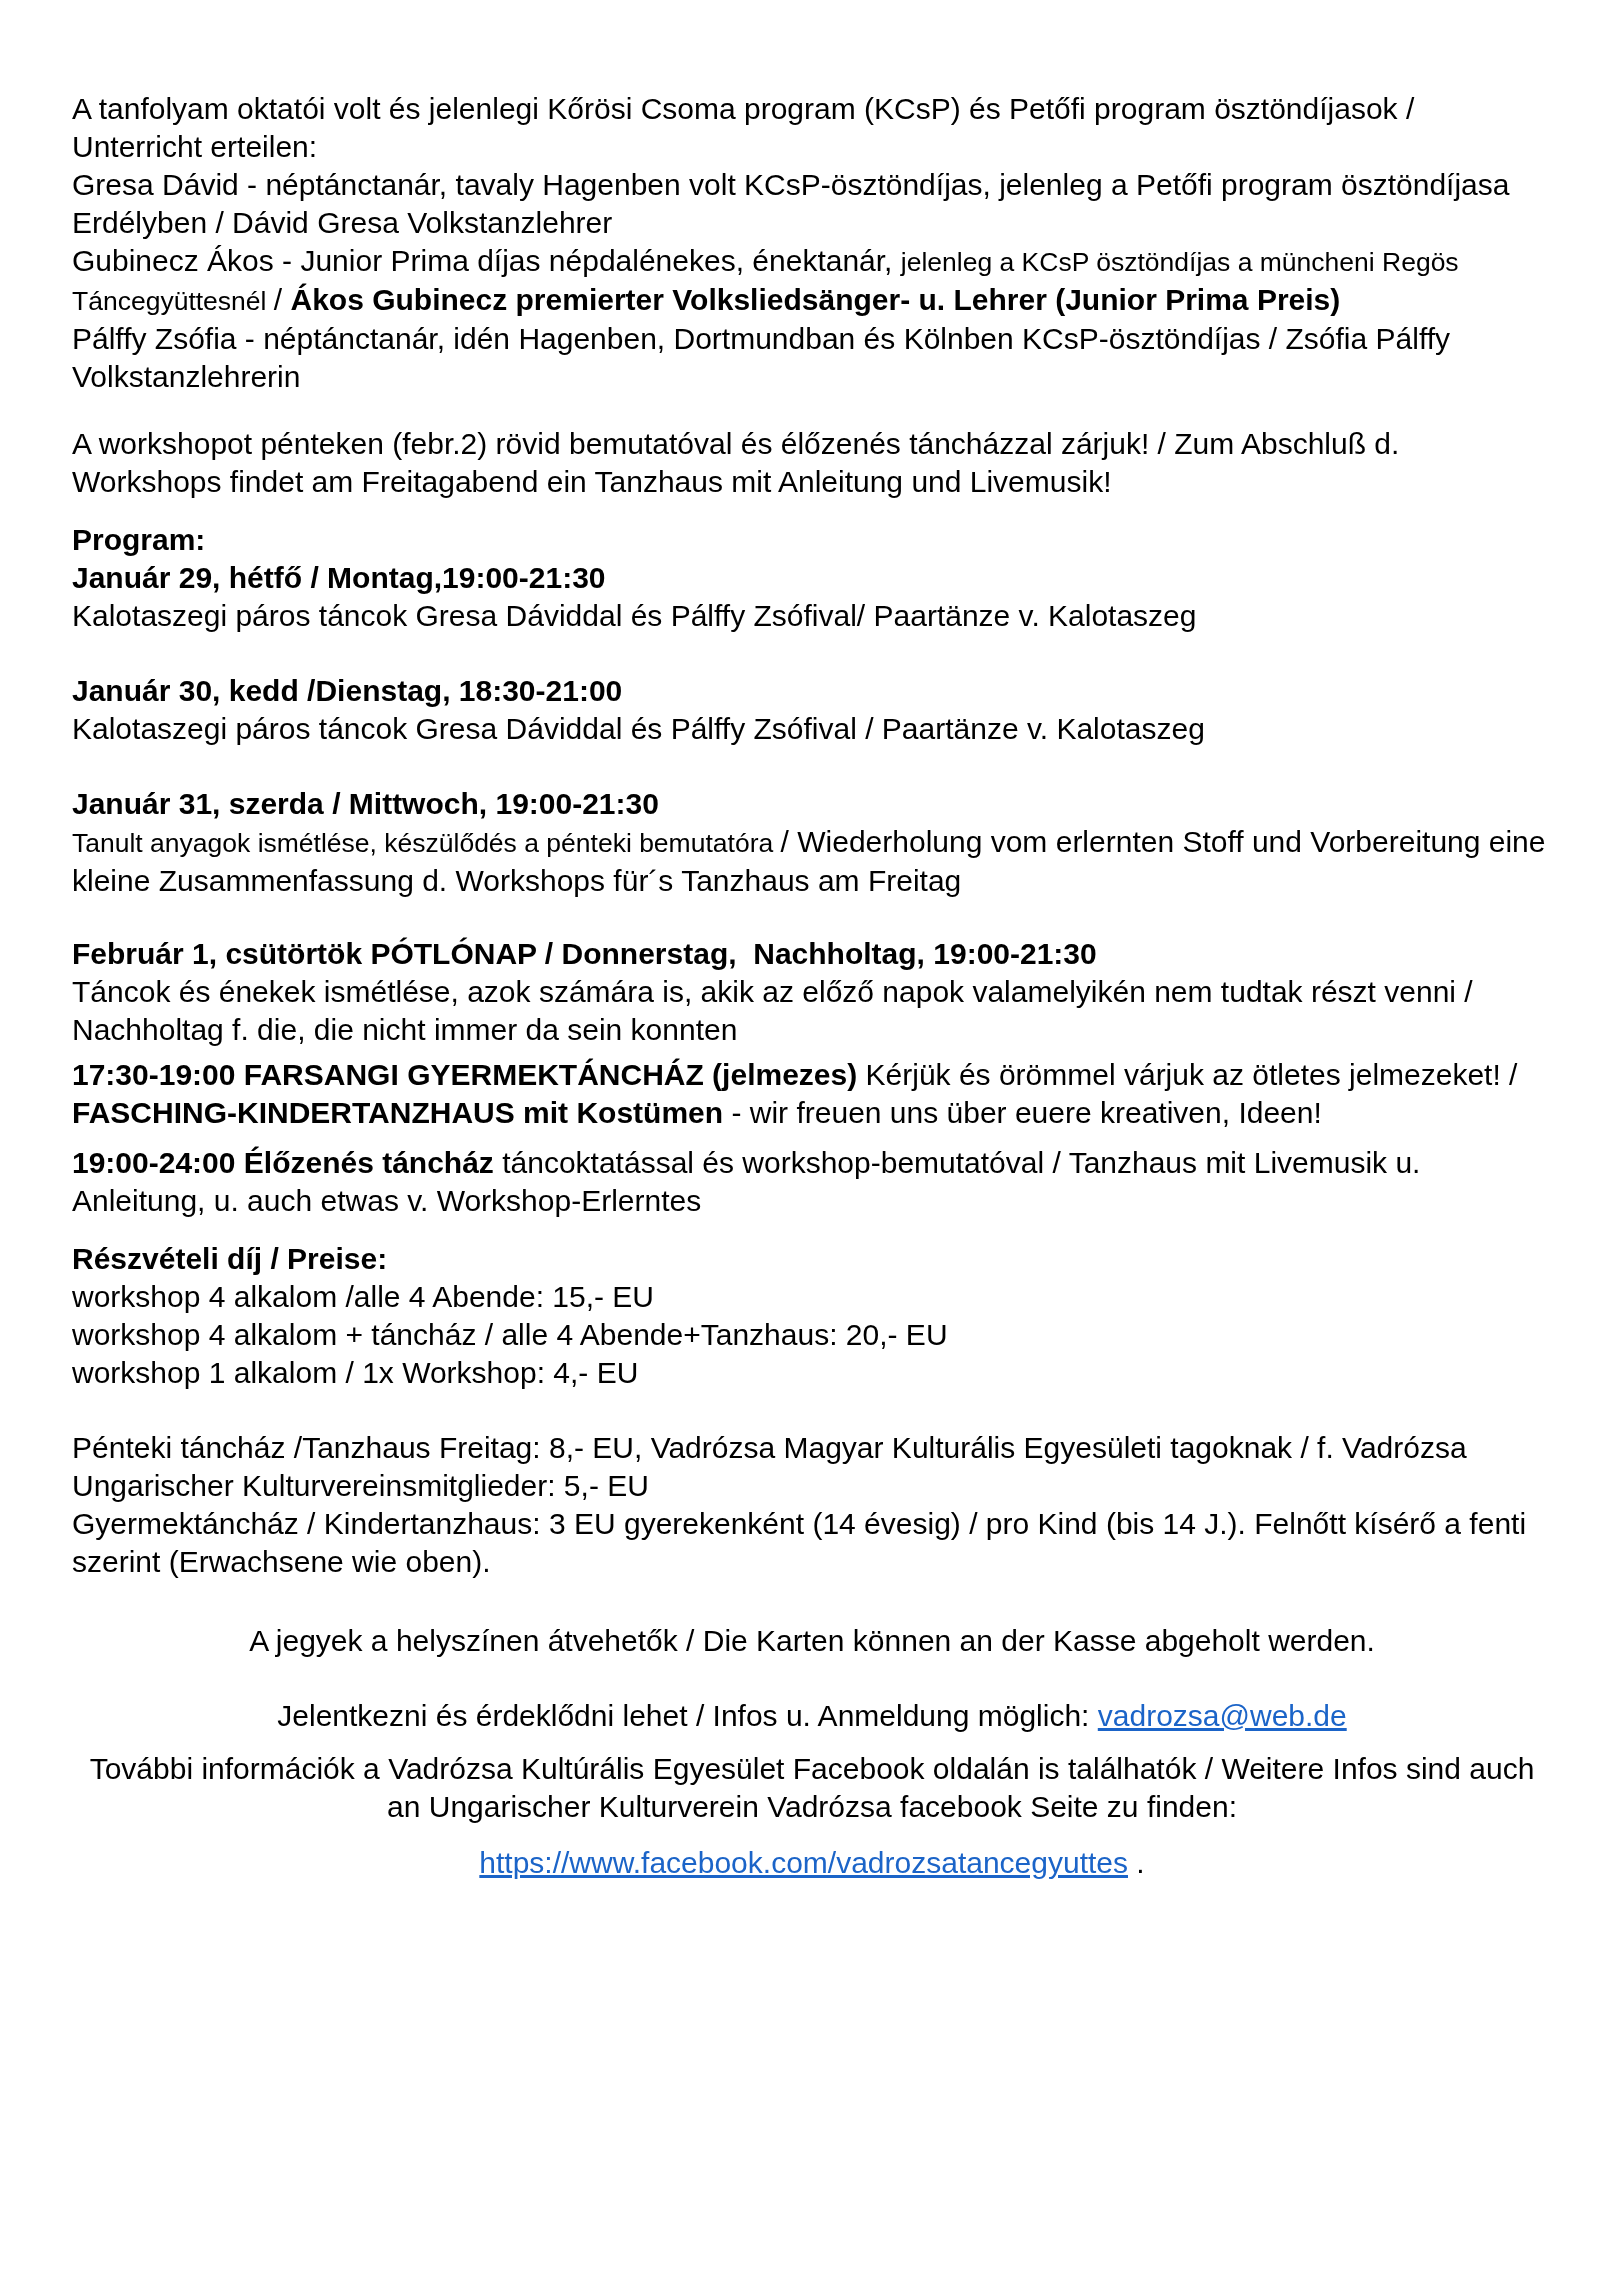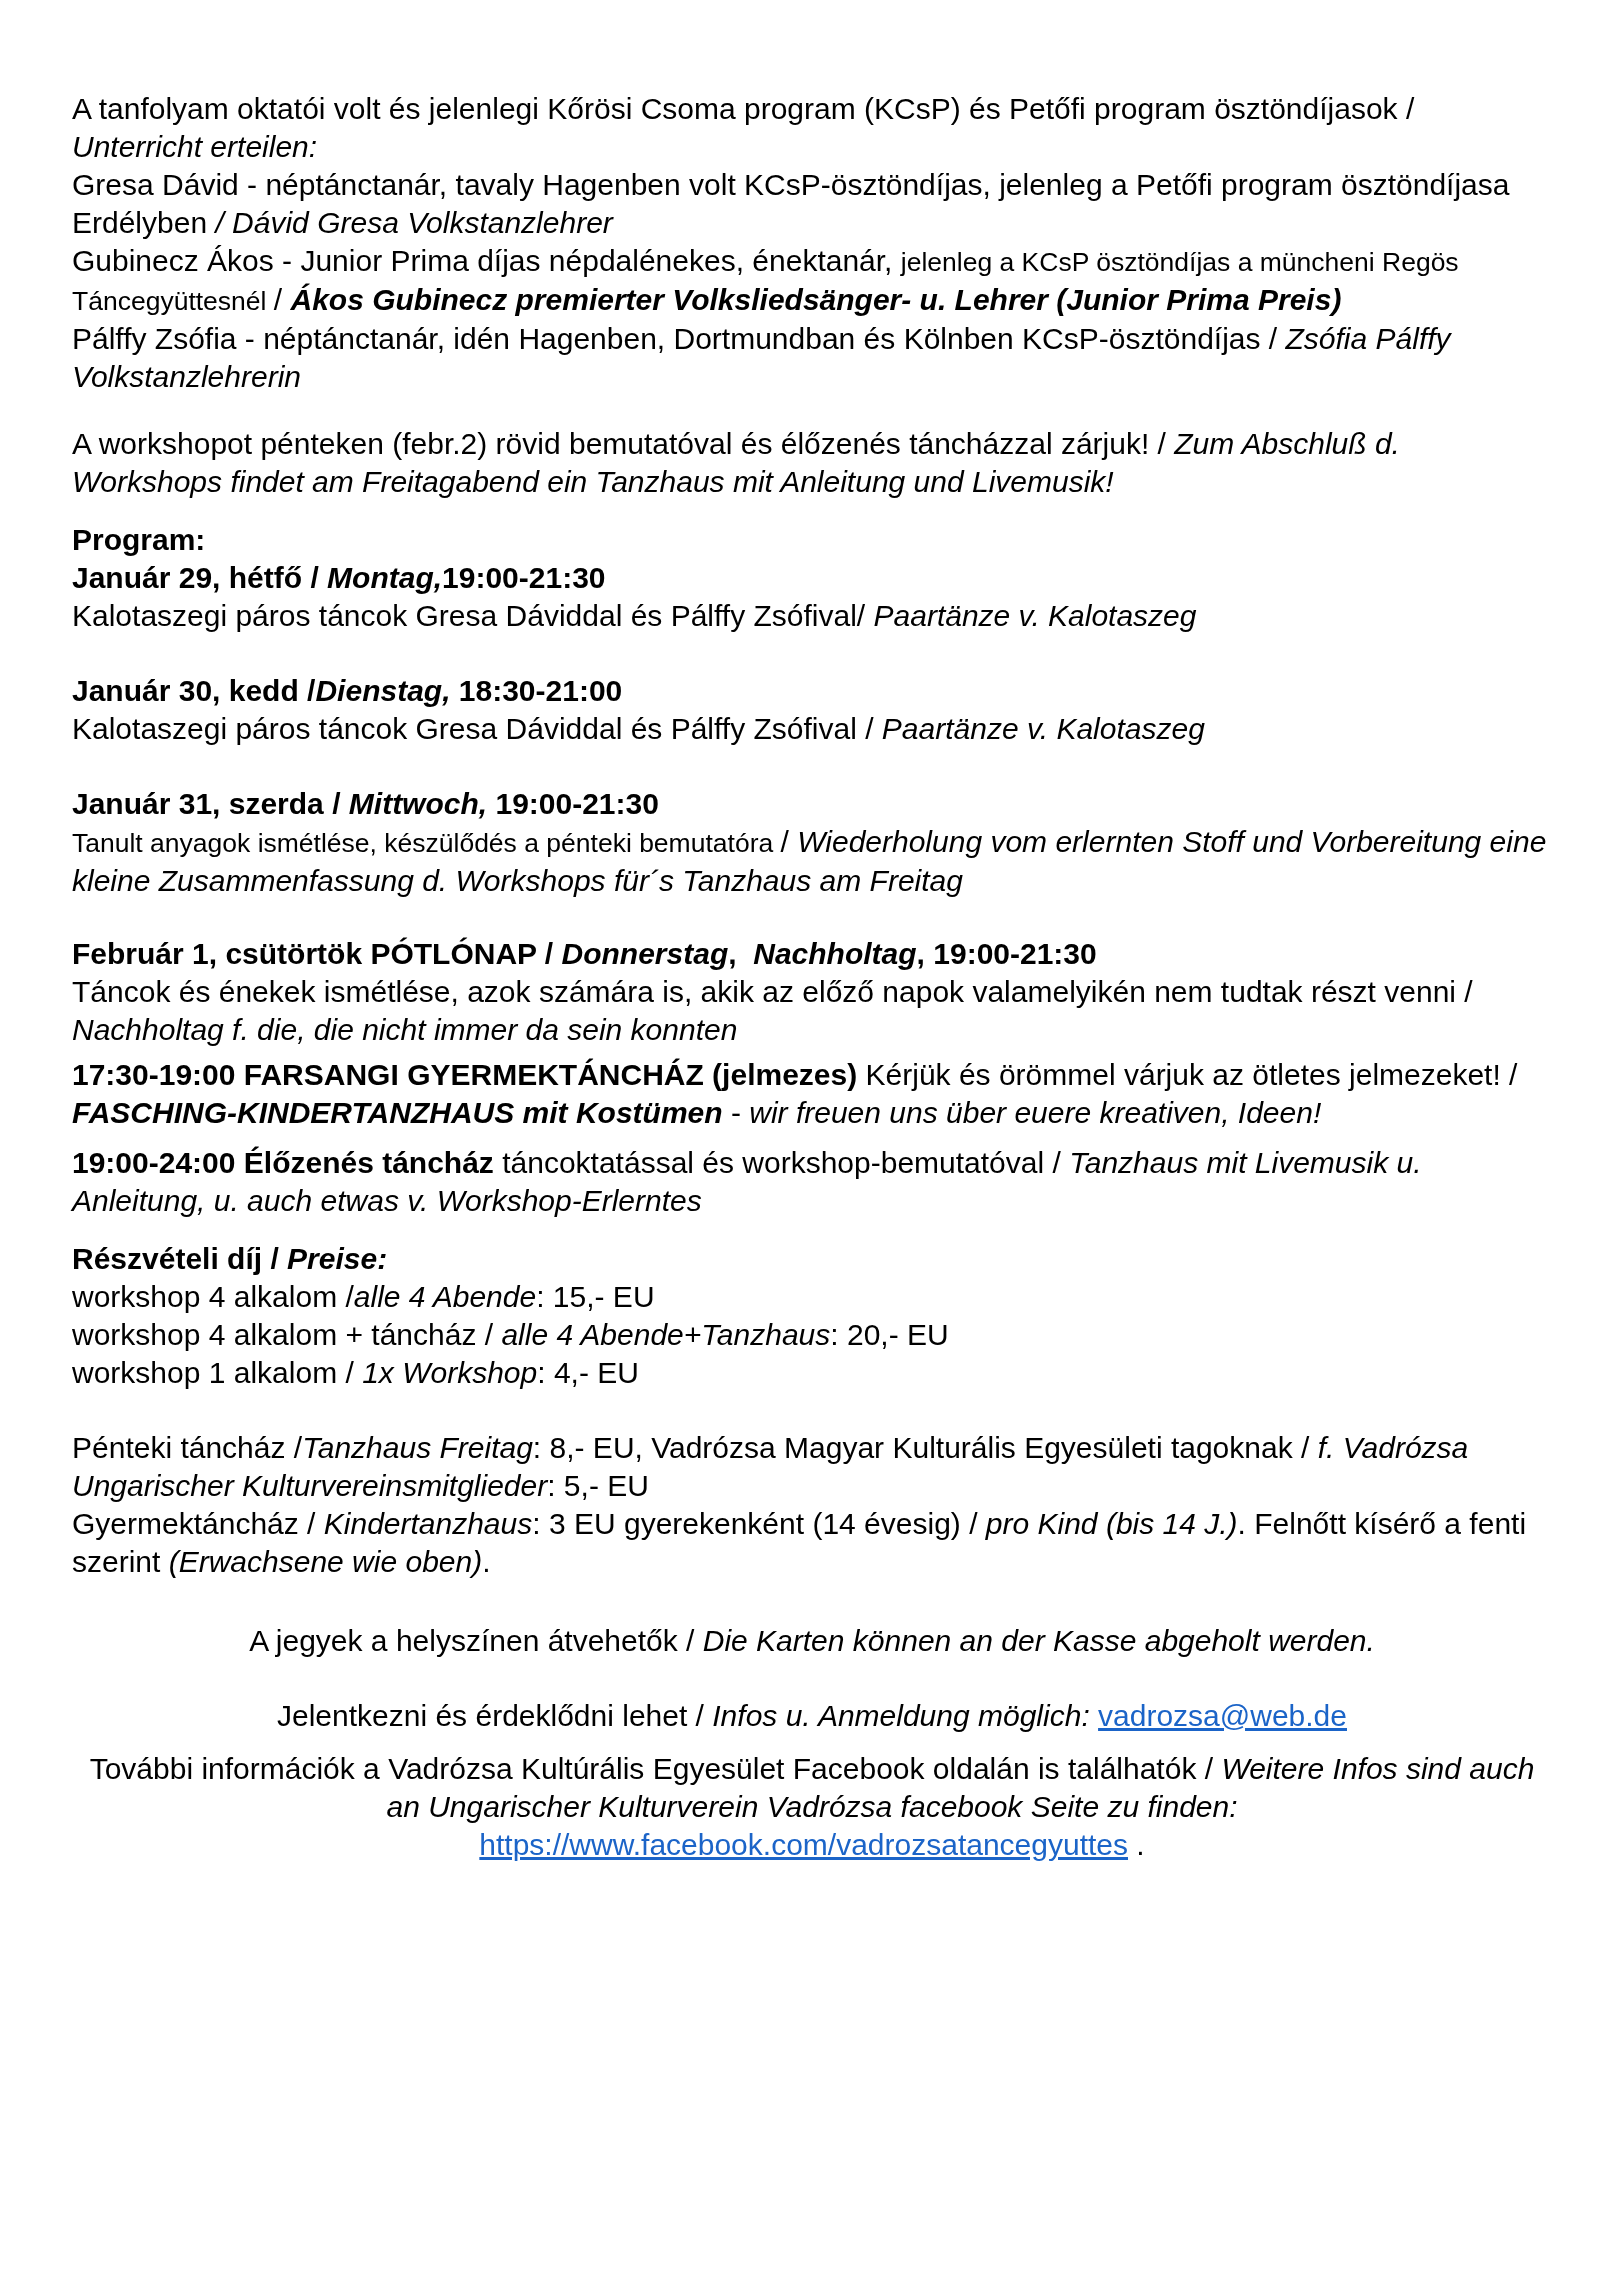--- a/index.html
+++ b/index.html
@@ -18,21 +18,21 @@
     font-size: 30px;
     line-height: 38px;
     padding: 90px 69px 0 72px;
     overflow: hidden;
   }
   .block { margin: 0; }
   .block.center { text-align: center; }
   .line { white-space: pre-wrap; }
   .run { }
   .run.b { font-weight: 700; }
-  .run.i { font-style: italic; }
+  .run.i { }
   .run.sm { font-size: 26.5px; }
   .run.link {
     color: var(--link-color, #1b64c8);
     text-decoration: underline;
   }
   a.run { cursor: pointer; text-align: right; }
 </style>
 </head>
 <body>
 
@@ -85,18 +85,18 @@
       </div>
       <div class="block center" style="margin-top: 41px;">
         <div class="line"><span class="run">A jegyek a helyszínen átvehetők / </span><span class="run i">Die Karten können an der Kasse abgeholt werden.</span></div>
       </div>
       <div class="block center" style="margin-top: 37px;">
         <div class="line"><span class="run">Jelentkezni és érdeklődni lehet / </span><span class="run i">Infos u. Anmeldung möglich: </span><a class="run link" href="#">vadrozsa@web.de</a></div>
       </div>
       <div class="block center" style="margin-top: 15.7px;">
         <div class="line"><span class="run">További információk a Vadrózsa Kultúrális Egyesület Facebook oldalán is találhatók / </span><span class="run i">Weitere Infos sind auch an Ungarischer Kulturverein Vadrózsa facebook Seite zu finden:</span></div>
       </div>
-      <div class="block center" style="margin-top: 0;">
+      <div class="block center" style="margin-top: 18px;">
         <div class="line"><a class="run link" href="#">https://www.facebook.com/vadrozsatancegyuttes</a><span class="run"> .</span></div>
       </div>
     </div>
 </div>
 
 
 </body></html>

